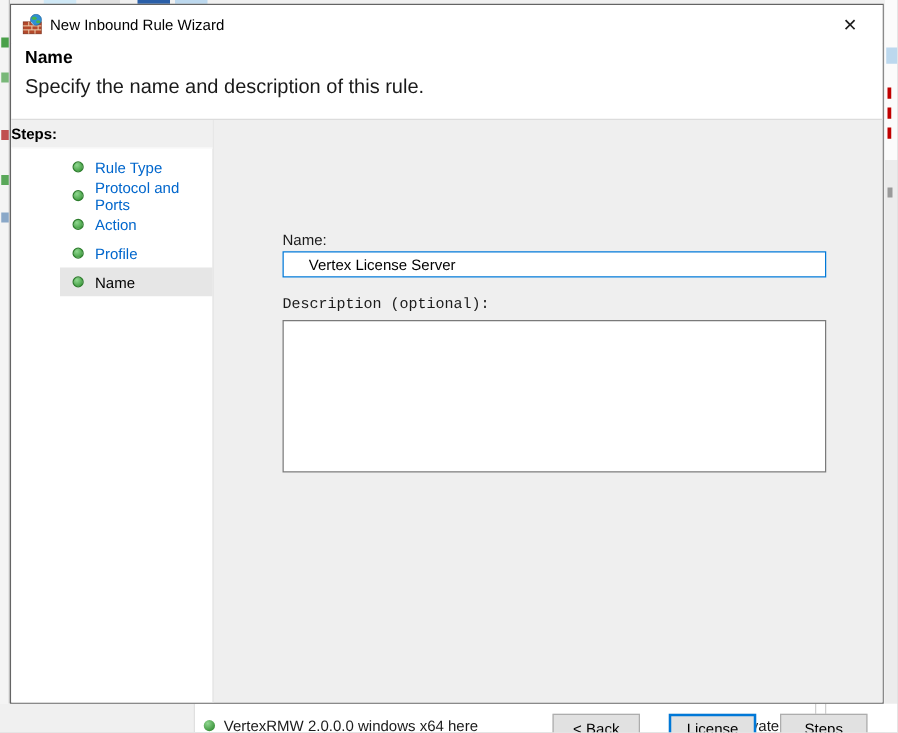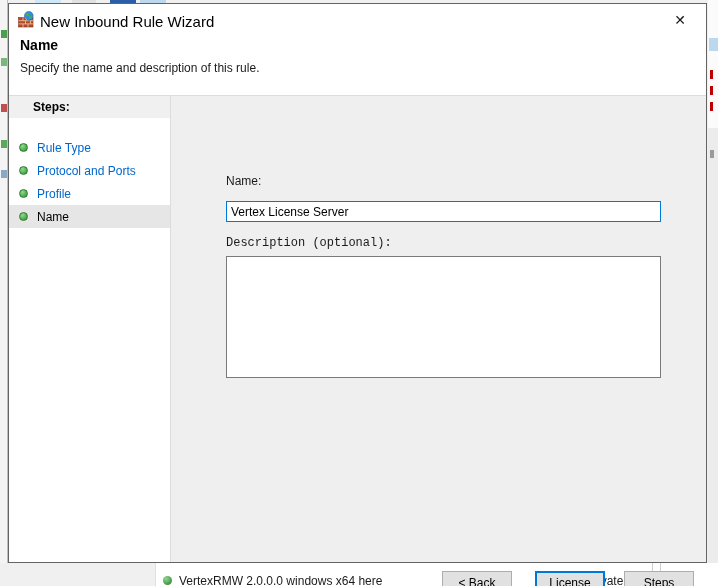--- a/index.html
+++ b/index.html
@@ -30,64 +30,64 @@
 
   
   .dialog {
     position: absolute; left: 8px; top: 3px;
     width: 699px; height: 560px;
     background: #ffffff;
     border: 1px solid #646464;
   }
   .titlebar { position: relative; height: 31px; background: #ffffff; }
   .titlebar .app-icon { position: absolute; left: 9px; top: 7px; width: 17px; height: 17px; }
-  .titlebar .title { position: absolute; left: 31px; top: 9px; font-size: 15px; color: #000; }
+  .titlebar .title { position: absolute; left: 31px; top: 9px; font-size: 12px; color: #000; }
   .close-btn {
     position: absolute; right: 10px; top: 3px;
     width: 32px; height: 26px;
     display: flex; align-items: center; justify-content: center;
     font-size: 14px; color: #1a1a1a; cursor: default;
     background: transparent; border: none;
   }
 
   .wiz-header { position: relative; height: 61px; background: #ffffff; border-bottom: 1px solid #dcdcdc; }
   .wiz-header .h-title { position: absolute; left: 11px; top: 2px; font-size: 14px; font-weight: bold; color: #000; }
-  .wiz-header .h-sub { position: absolute; left: 11px; top: 26px; font-size: 12px; color: #1a1a1a; }
+  .wiz-header .h-sub { position: absolute; left: 11px; top: 26px; font-size: 16px; color: #1a1a1a; }
 
   .wiz-body { display: flex; height: 466px; }
 
   
   .steps-panel { width: 162px; background: #ffffff; border-right: 1px solid #dcdcdc; }
   .steps-heading {
     height: 23px; line-height: 22px;
     background: #f0f0f0; border-bottom: 1px solid #fdfdfd;
-    font-weight: bold; padding-left: 24px; color: #000;
-  }
-  .steps-list { margin-top: 17px; }
+    font-weight: bold; padding-left: 0; color: #000;
+  }
+  .steps-list { margin-top: 3px; padding-left: 39px; }
   .step-item { display: flex; align-items: center; height: 23px; cursor: pointer; }
   .step-item.current { background: #e6e6e6; cursor: default; }
   .step-bullet {
     width: 9px; height: 9px; border-radius: 50%; margin-left: 10px; flex: 0 0 auto;
     background: radial-gradient(circle at 35% 30%, #90d890, #2d8f2d);
     border: 1px solid #2d7d2d;
   }
   .step-label { margin-left: 9px; color: #0066cc; }
   .step-item.current .step-label { color: #000; }
 
   
   .content-panel { position: relative; flex: 1; background: #efefef; }
   .field-label { position: absolute; left: 55px; color: #1a1a1a; }
-  .name-label { top: 78px; }
+  .name-label { top: 89px; }
   .name-input {
     position: absolute; left: 55px; top: 105px;
     width: 435px; height: 21px;
     border: 1px solid #0078d7;
     background: #ffffff;
     font-family: "Liberation Sans", "DejaVu Sans", sans-serif;
-    font-size: 12px; padding: 0 4px; color: #000;
+    font-size: 12px; padding: 0 20px; color: #000;
     outline: none;
   }
   .desc-label { top: 140px; font-family: Liberation Mono, monospace; }
   .desc-input {
     position: absolute; left: 55px; top: 160px;
     width: 435px; height: 122px;
     border: 1px solid #7a7a7a;
     background: #ffffff; resize: none;
     font-family: "Liberation Sans", "DejaVu Sans", sans-serif;
     font-size: 12px; padding: 2px 4px; color: #000;
@@ -178,20 +178,24 @@
           <div class="step-item">
             <span class="step-bullet"></span>
             <span class="step-label">Rule Type</span>
           </div>
           <div class="step-item">
             <span class="step-bullet"></span>
             <span class="step-label">Protocol and Ports</span>
           </div>
           <div class="step-item">
             <span class="step-bullet"></span>
+            <span class="step-label">Action</span>
+          </div>
+          <div class="step-item">
+            <span class="step-bullet"></span>
             <span class="step-label">Profile</span>
           </div>
           <div class="step-item current">
             <span class="step-bullet"></span>
             <span class="step-label">Name</span>
           </div>
         </div>
       </div>
 
       <div class="content-panel">

